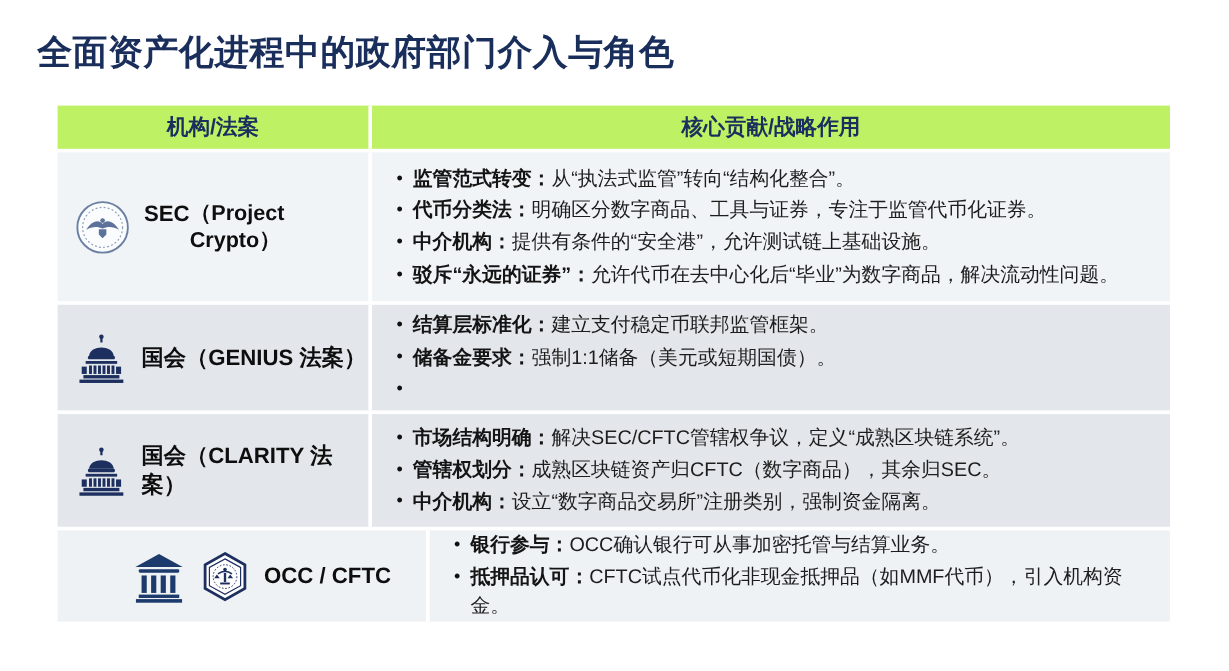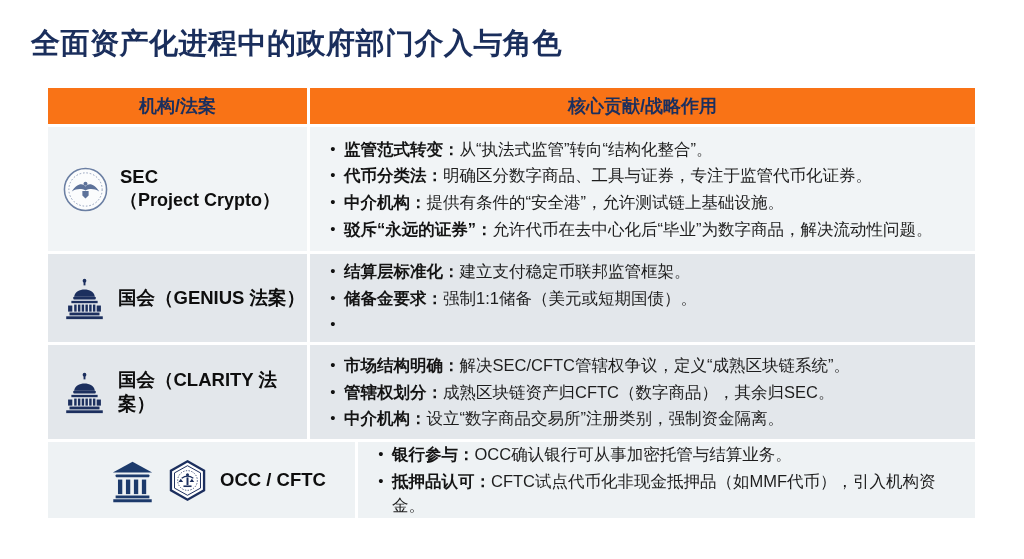--- a/index.html
+++ b/index.html
@@ -10,21 +10,21 @@
   }
   .page{position:relative;width:1024px;height:559px;background:#ffffff;}
   .page-title{
     position:absolute;left:31px;top:24px;
     font-size:29px;font-weight:700;color:#1a2e5c;letter-spacing:0.5px;
   }
   .table{
     position:absolute;left:48px;top:88px;width:927px;
   }
   .thead{
-    display:flex;height:36px;background:#f97316;margin-bottom:3px;
+    display:flex;height:36px;background:#bef264;margin-bottom:3px;
   }
   .th{
     display:flex;align-items:center;justify-content:center;
     font-size:18px;font-weight:700;color:#1b2f5e;
   }
   .th-left{width:262px;border-right:3px solid #ffffff;box-sizing:border-box;}
   .th-right{flex:1;}
   .trow{display:flex;margin-bottom:3px;}
   .trow.light{background:#f1f4f6;}
   .trow.gray{background:#e3e7eb;}
@@ -32,21 +32,21 @@
   .r1{height:124px;}
   .r2{height:88px;}
   .r3{height:94px;}
   .r4{height:76px;padding-left:48px;}
   .cell-org{
     width:262px;box-sizing:border-box;border-right:3px solid #ffffff;
     display:flex;align-items:center;gap:11px;padding-left:14px;
   }
   .org-label{
     font-size:18.5px;font-weight:700;color:#0e0e0e;line-height:1.3;
-    display:flex;flex-direction:column;
+    display:flex;flex-direction:row;
   }
   .org-sub{font-size:18px;font-weight:700;color:#0e0e0e;}
   .cell-bullets{
     flex:1;display:flex;flex-direction:column;justify-content:center;
     padding:8px 18px 8px 12px;box-sizing:border-box;gap:2px;
   }
   .bullet{
     display:flex;align-items:flex-start;
     font-size:16.5px;color:#1d1d1d;line-height:1.5;
   }

